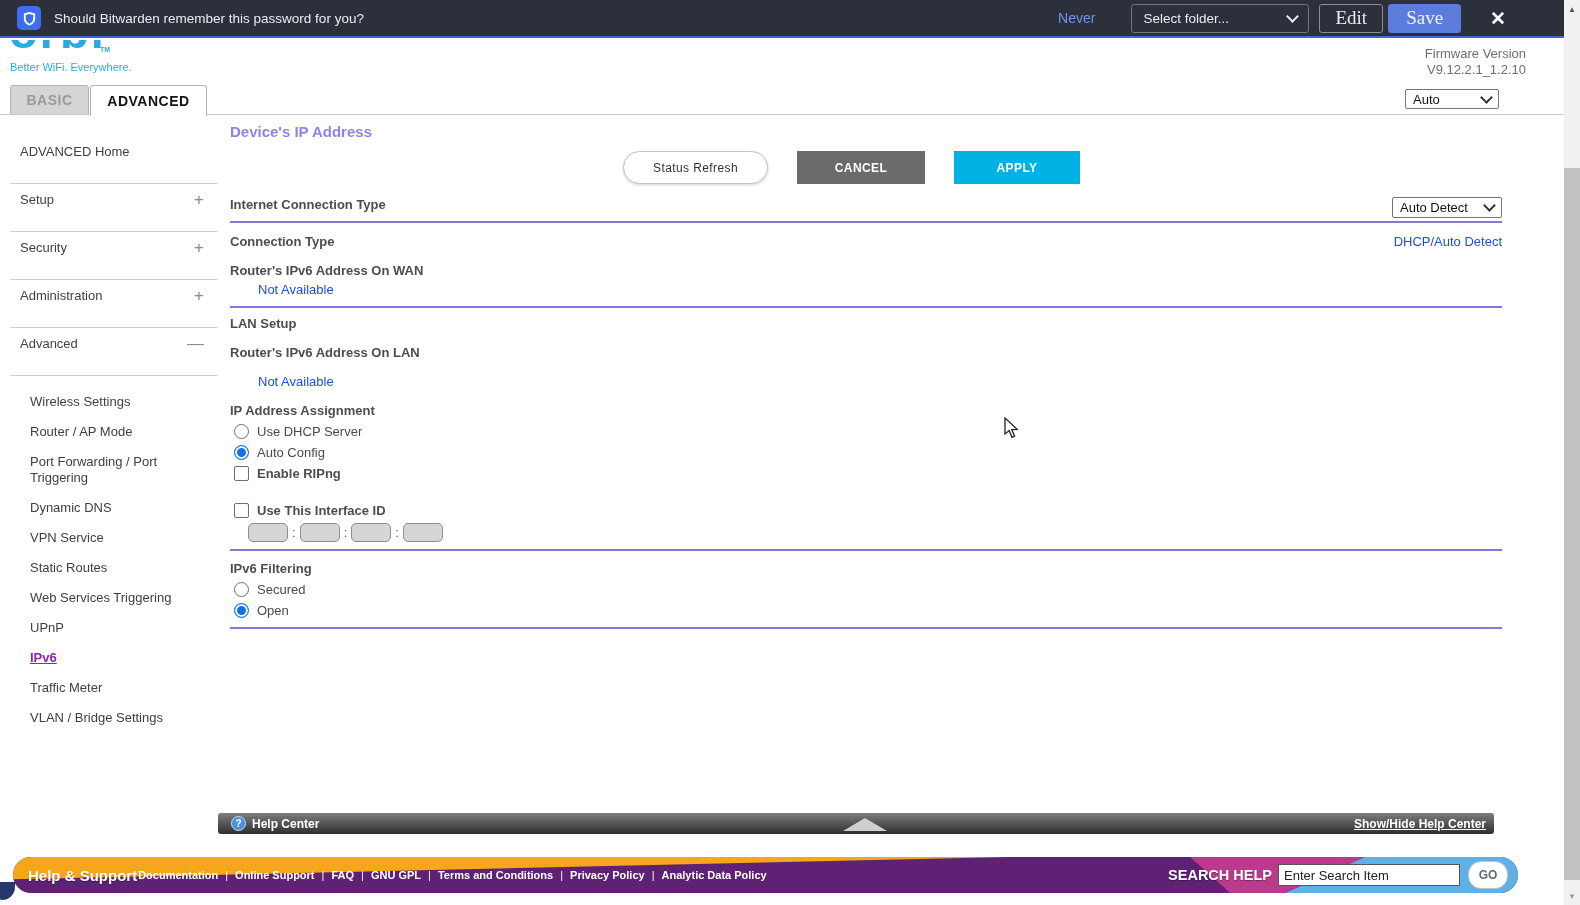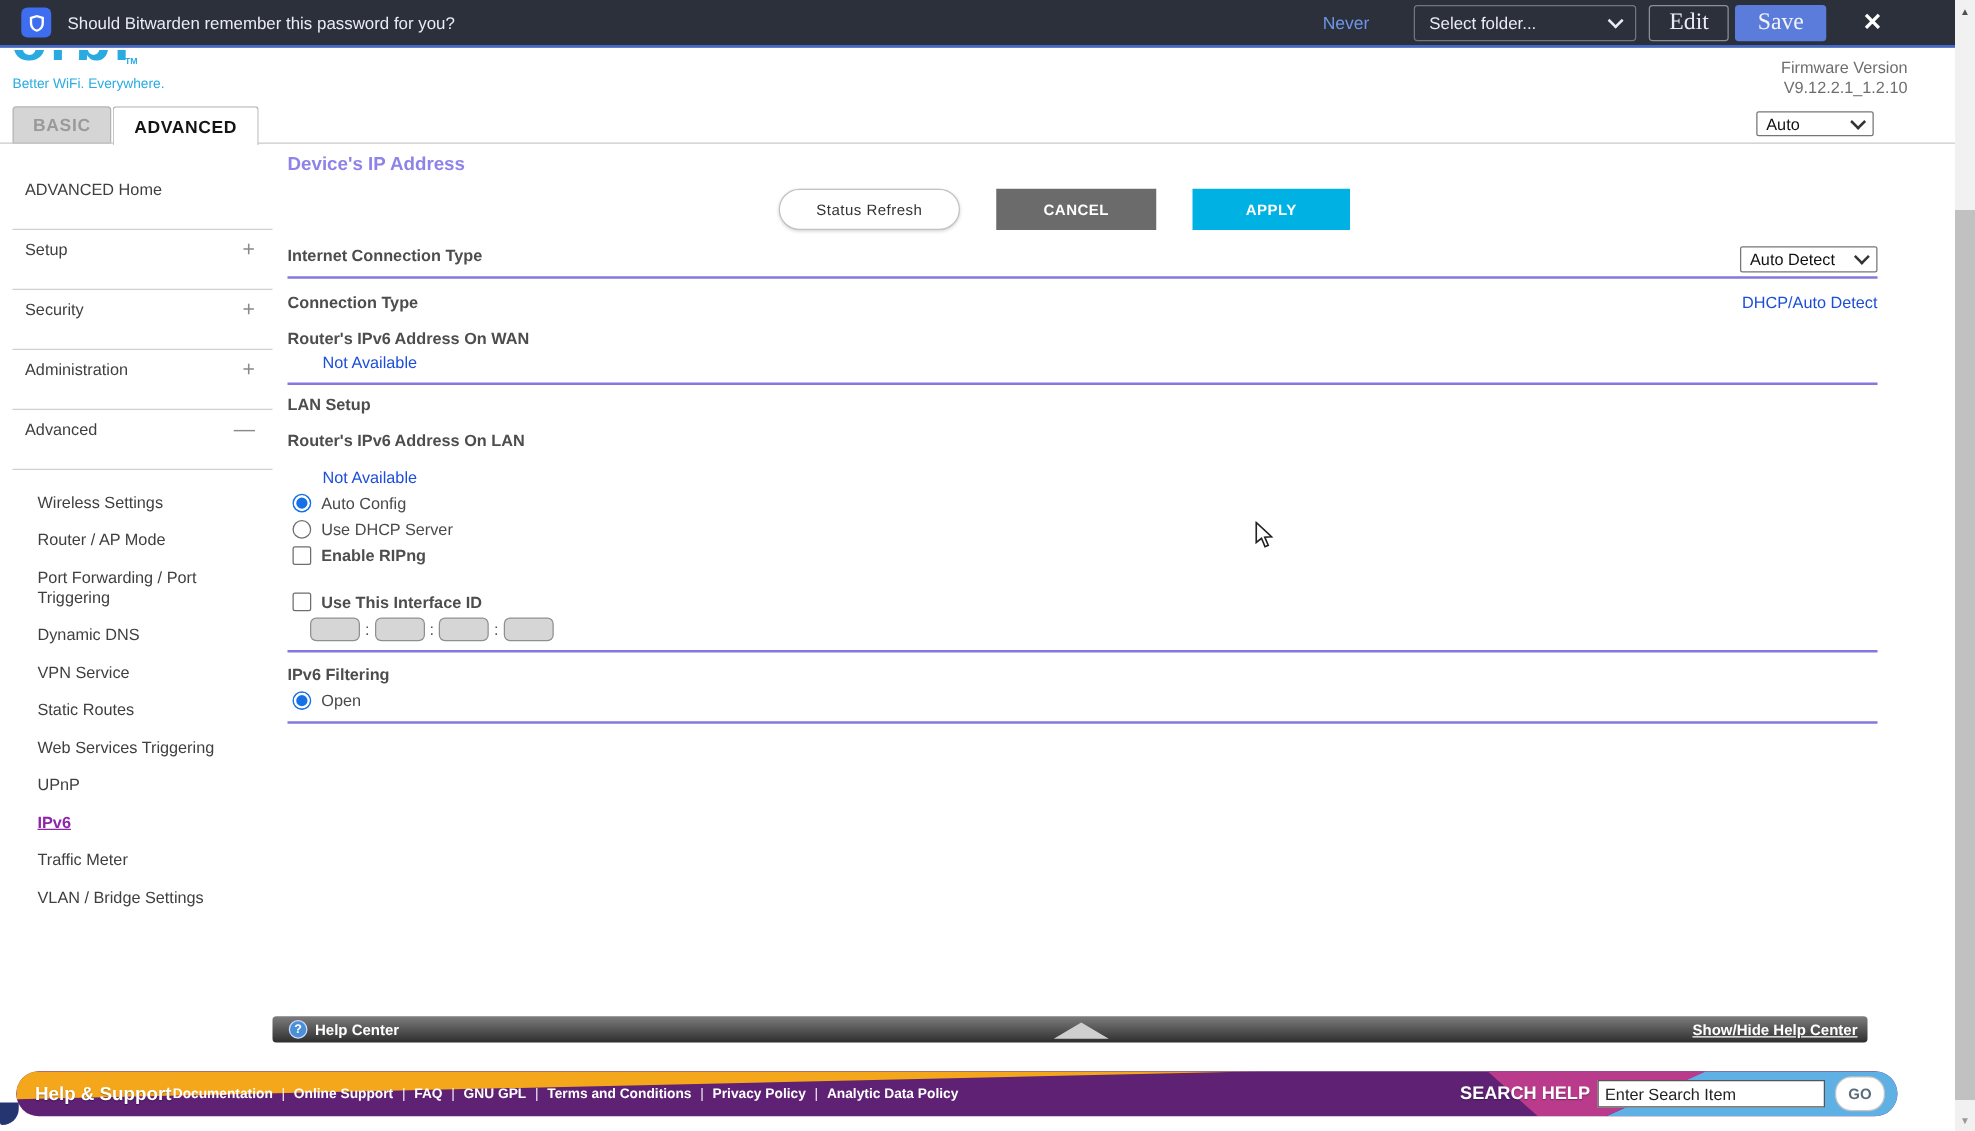--- a/index.html
+++ b/index.html
@@ -229,28 +229,29 @@
     <span class="lbl">Connection Type</span>
     <span class="val">DHCP/Auto Detect</span>
   </div>
   <div class="lbl mt3">Router's IPv6 Address On WAN</div>
   <div class="val indent mt4">Not Available</div>
   <div class="divider d2"></div>
 
   <div class="lbl mt8">LAN Setup</div>
   <div class="lbl mt3">Router's IPv6 Address On LAN</div>
   <div class="val indent mt3">Not Available</div>
-
+  <div class="lbl mt3">IP Address Assignment</div>
+
+  <div class="opt">
+    <span class="radio"></span>
+    <span>Use DHCP Server</span>
+  </div>
   <div class="opt">
     <span class="radio checked"></span>
     <span>Auto Config</span>
-  </div>
-  <div class="opt">
-    <span class="radio"></span>
-    <span>Use DHCP Server</span>
   </div>
   <div class="opt">
     <span class="checkbox"></span>
     <span class="b">Enable RIPng</span>
   </div>
 
   <div class="iface-block">
     <div class="opt" style="margin-top:0">
       <span class="checkbox"></span>
       <span class="b">Use This Interface ID</span>
@@ -261,20 +262,24 @@
       <input class="seg" value="" style="">
       <span class="colon">:</span>
       <input class="seg" value="" style="">
       <span class="colon">:</span>
       <input class="seg" value="" style="">
     </div>
   </div>
   <div class="divider d3"></div>
 
   <div class="lbl mt10">IPv6 Filtering</div>
+  <div class="opt">
+    <span class="radio"></span>
+    <span>Secured</span>
+  </div>
   <div class="opt">
     <span class="radio checked"></span>
     <span>Open</span>
   </div>
   <div class="divider d4"></div>
 </div>
 
 <div class="help-bar">
   <span class="q-icon">?</span>
   <span class="help-label">Help Center</span>

